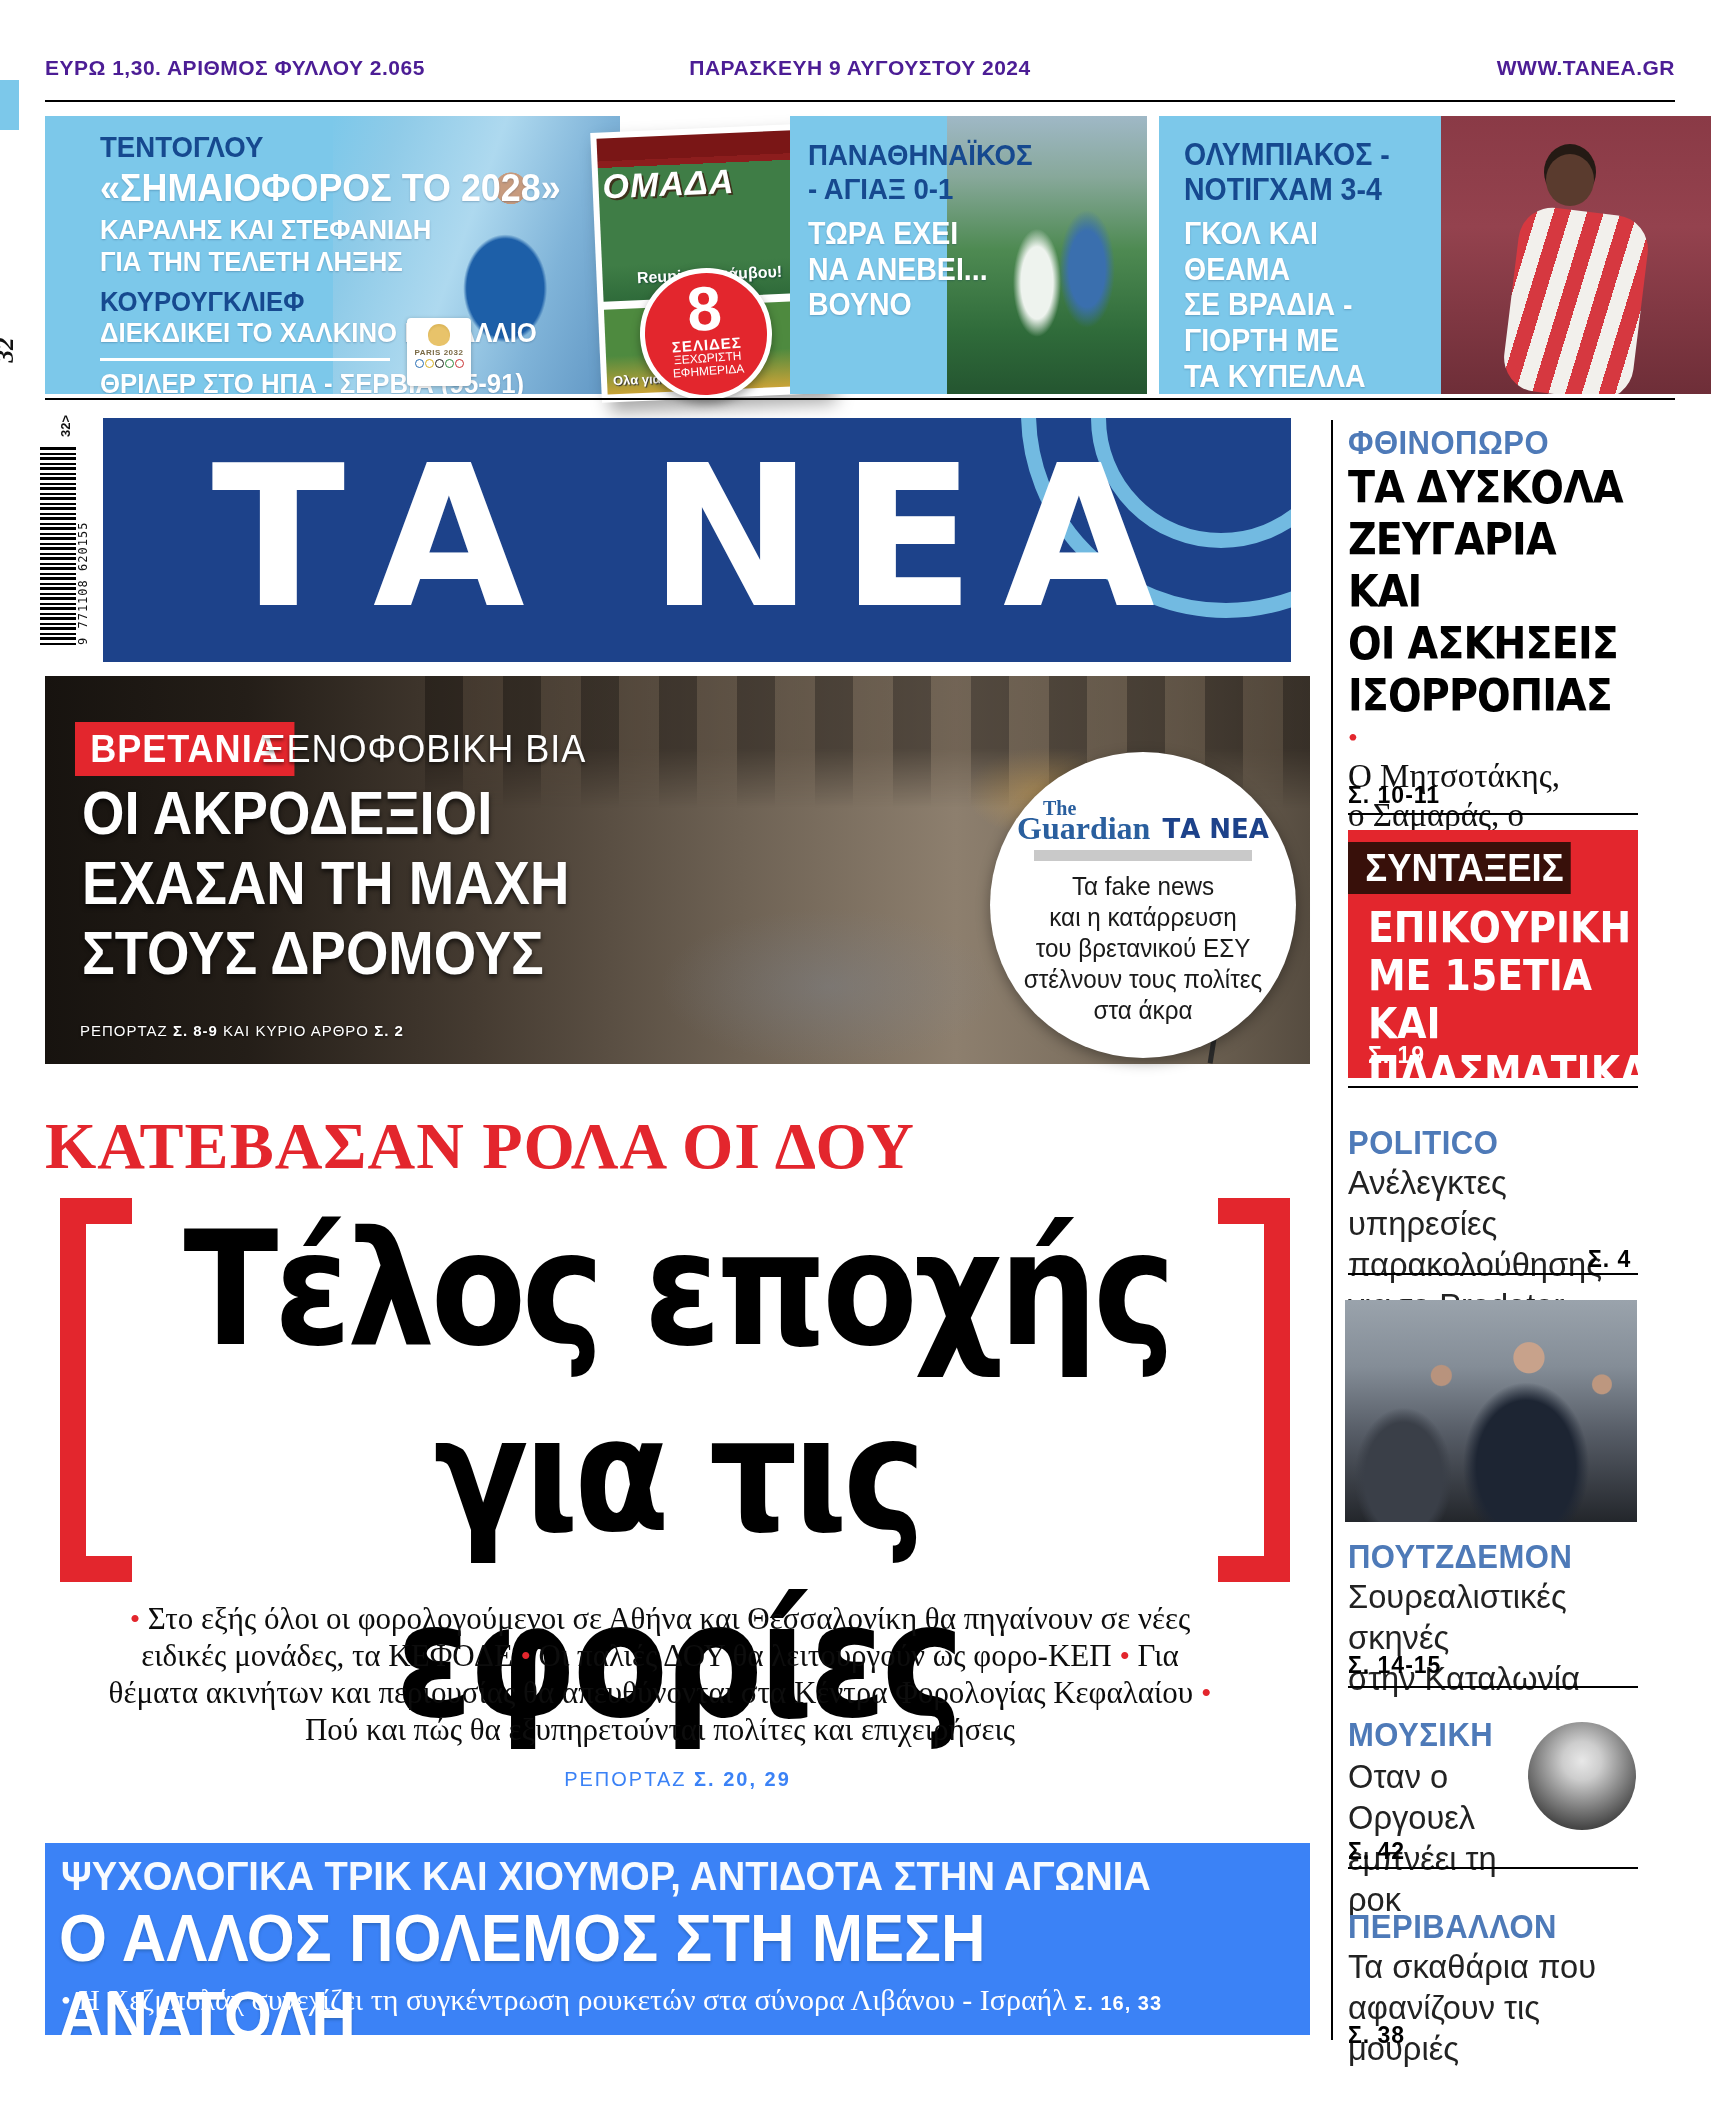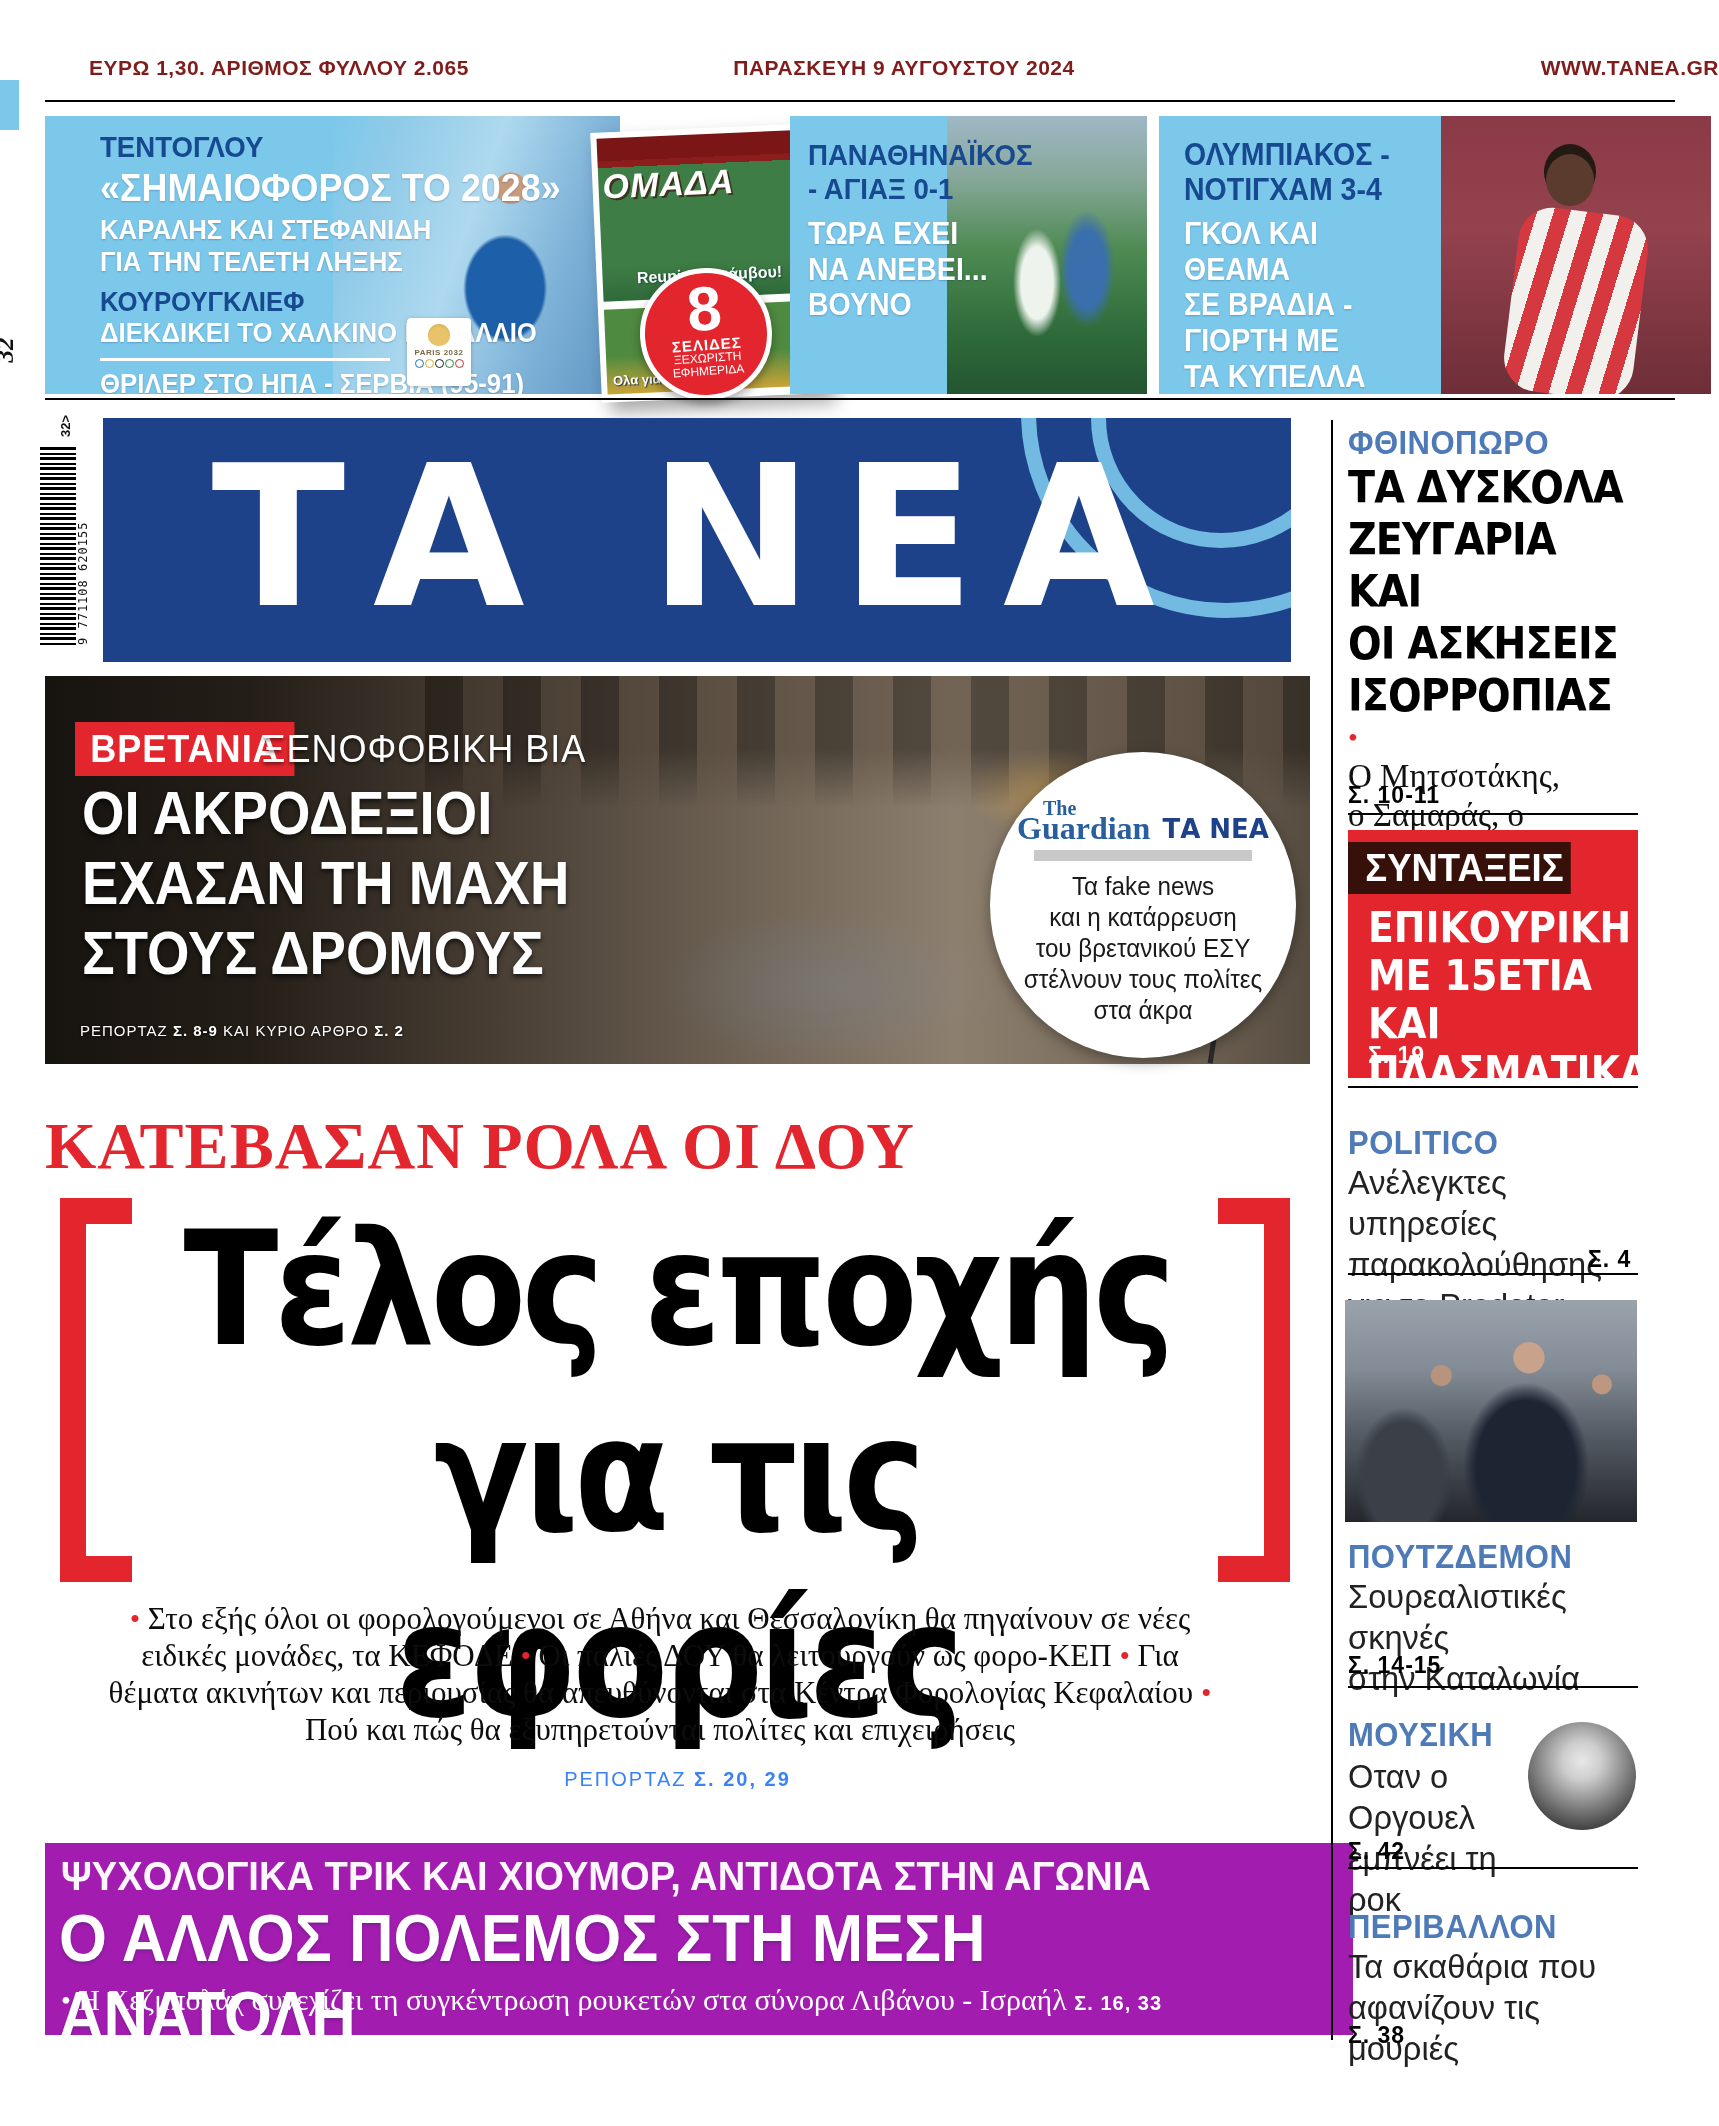--- a/index.html
+++ b/index.html
@@ -2,21 +2,21 @@
 <html><head>
 <meta charset="utf-8">
 <style>
   html,body{margin:0;padding:0;background:#ffffff;}
   #page{position:relative;width:1719px;height:2126px;background:#fff;overflow:hidden;
         font-family:"Liberation Sans",sans-serif;color:#111;}
   .abs{position:absolute;}
 
   
   .corner-sq{left:0;top:80px;width:19px;height:50px;background:#7cc8ea;}
-  .topbar{left:45px;top:56px;width:1630px;display:flex;font-weight:bold;font-size:21px;letter-spacing:.5px;color:#7f1d1d;margin-left:44px;}
+  .topbar{left:45px;top:56px;width:1630px;display:flex;font-weight:bold;font-size:21px;letter-spacing:.5px;color:#4c1d95;}
   .topbar .tl{flex:1;text-align:left;}
   .topbar .tc{flex:1;text-align:center;}
   .topbar .tr{flex:1;text-align:right;}
   .rule{background:#000;height:2px;}
 
   
   .promo{background:#7cc8ea;overflow:hidden;}
   .promo-kicker{font-weight:bold;color:#16498f;white-space:pre-line;line-height:1.12;transform:scaleX(.92);transform-origin:left top;}
   .promo-white{font-weight:bold;color:#fff;white-space:pre-line;line-height:1.15;transform:scaleX(.92);transform-origin:left top;
                text-shadow:0 1px 2px rgba(0,40,80,.25);}
@@ -117,21 +117,21 @@
   .feat-h{left:60px;top:1196px;width:1235px;text-align:center;font-family:"DejaVu Sans",sans-serif;
     font-weight:bold;color:#000;font-size:158px;line-height:186px;letter-spacing:-5px;
     transform:scaleX(.88);transform-origin:center top;}
   .feat-intro{left:95px;top:1600px;width:1130px;text-align:center;font-family:"Liberation Serif",serif;
     font-size:31px;line-height:37px;color:#0d0d0d;}
   .intro-dot{color:#e3262d;font-size:30px;}
   .feat-pageref{left:45px;top:1768px;width:1265px;text-align:center;font-size:20px;letter-spacing:2px;color:#3b82f6;}
   .feat-pageref b{font-weight:bold;}
 
   
-  .bottom-strip{left:45px;top:1843px;width:1265px;height:192px;background:#a21caf;overflow:hidden;color:#fff;padding-left:43px;}
+  .bottom-strip{left:45px;top:1843px;width:1265px;height:192px;background:#3b82f6;overflow:hidden;color:#fff;}
   .bs-kicker{position:absolute;left:16px;top:10px;font-size:41px;font-weight:normal;letter-spacing:0;
     transform:scaleX(.93);transform-origin:left top;font-weight:bold;opacity:.97;}
   .bs-head{position:absolute;left:14px;top:56px;font-size:67px;font-weight:bold;letter-spacing:0;
     transform:scaleX(.92);transform-origin:left top;text-shadow:0 2px 3px rgba(0,40,60,.25);}
   .bs-note{position:absolute;left:16px;top:140px;font-family:"Liberation Serif",serif;font-size:30px;}
   .bs-note .dot{font-size:28px;}
   .bs-note b{font-size:20px;font-family:"Liberation Sans",sans-serif;font-weight:bold;letter-spacing:1px;}
 
   
   .vdiv{left:1331px;top:420px;width:2px;height:1620px;background:#000;}

